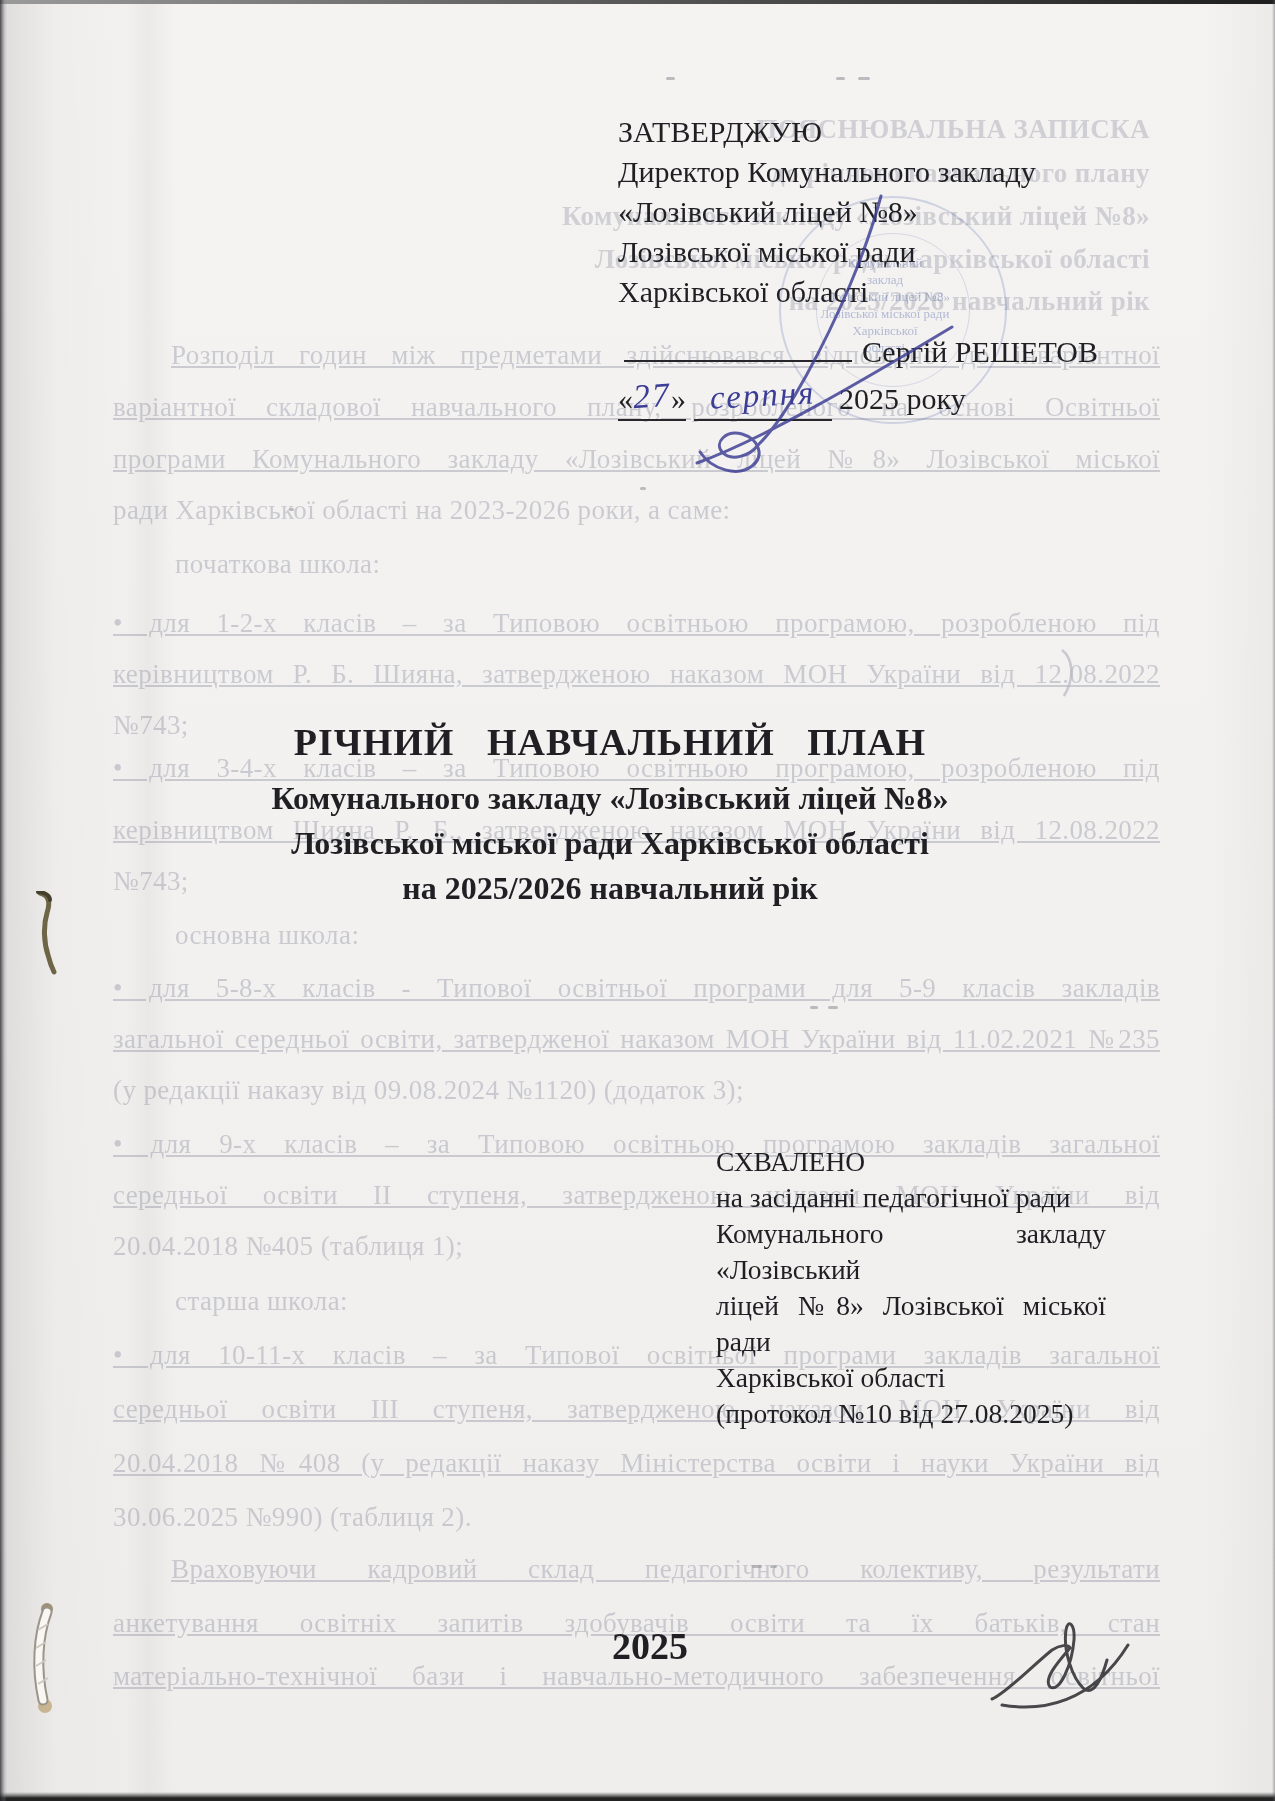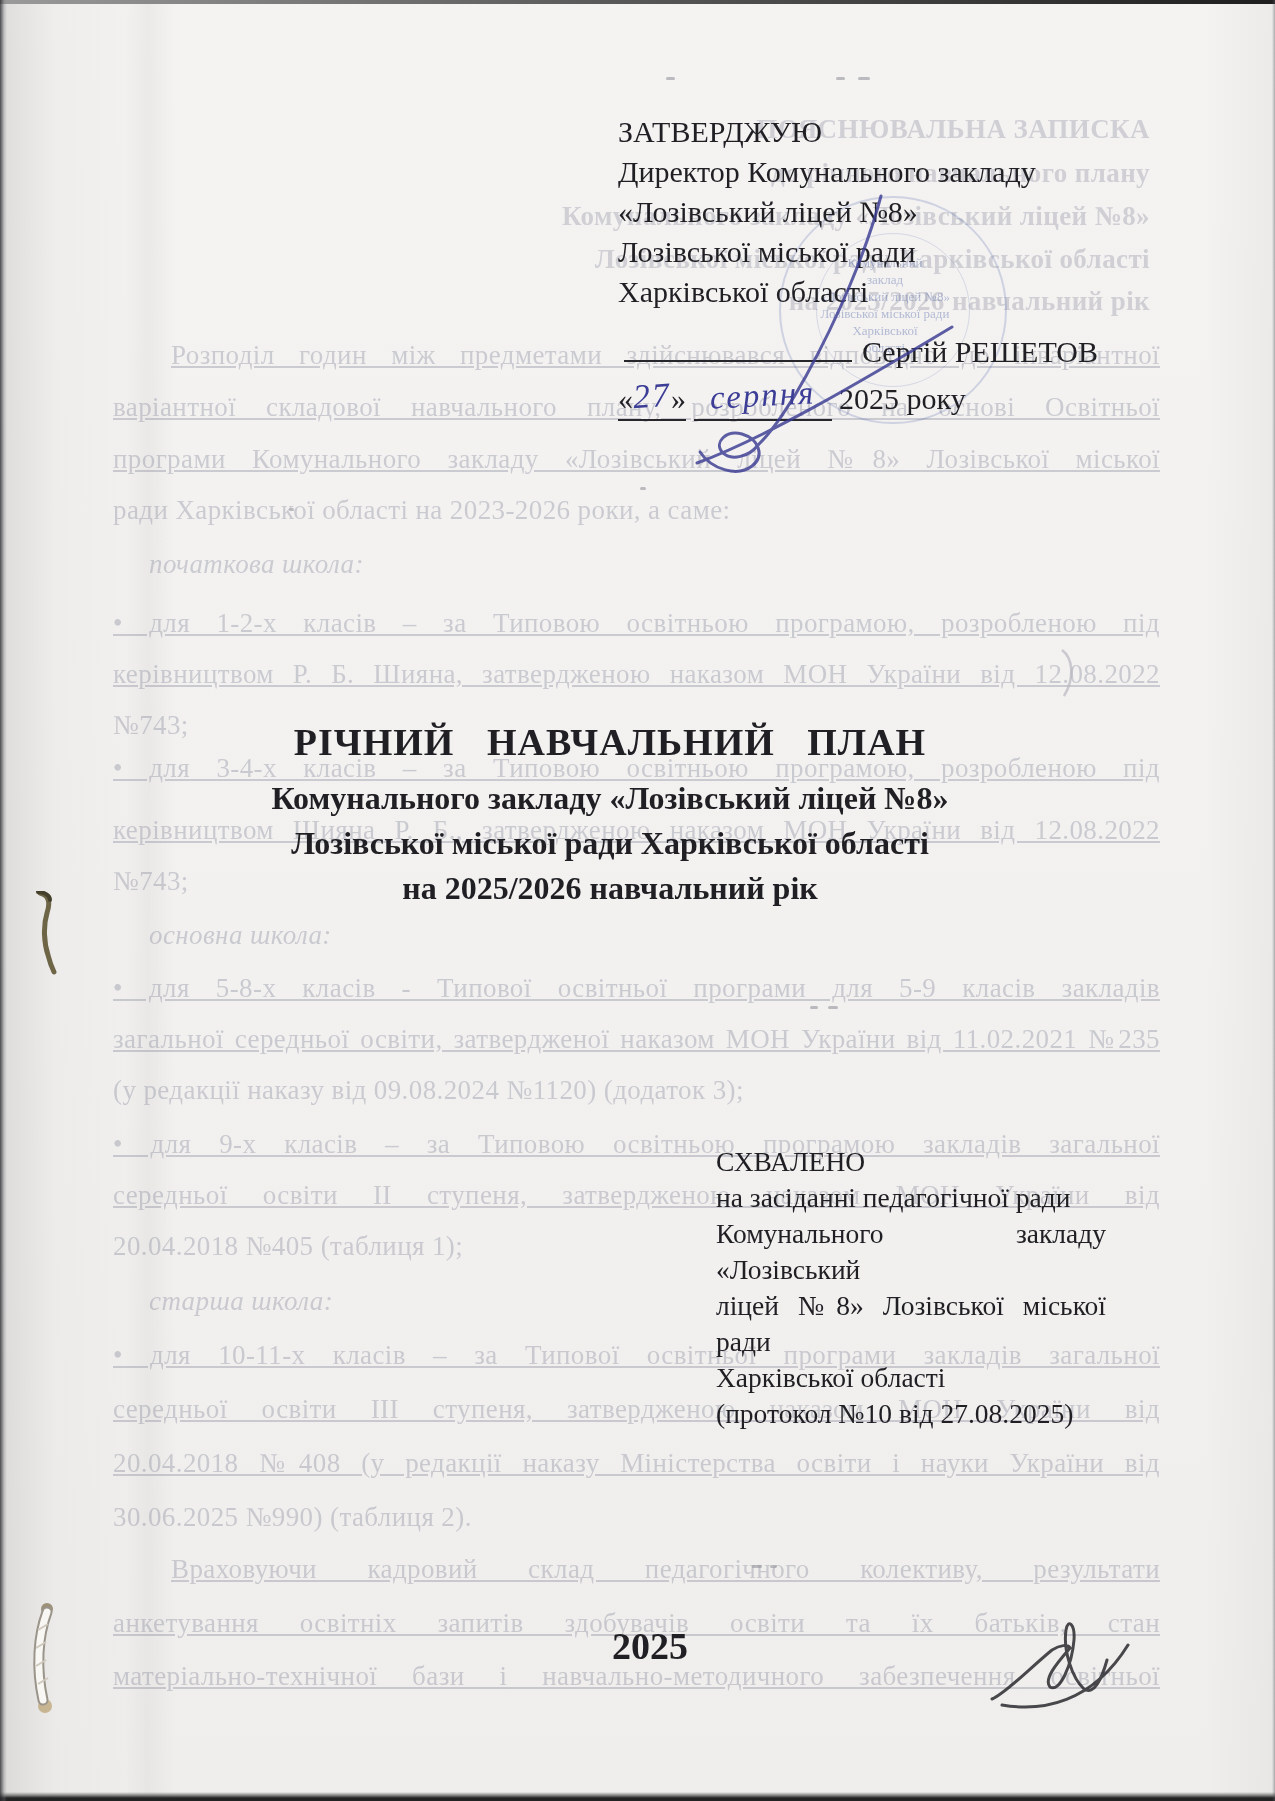--- a/index.html
+++ b/index.html
@@ -23,21 +23,21 @@
   .bleed{position:absolute;inset:0;pointer-events:none;}
   .bt{
     position:absolute;left:113px;width:1047px;
     font-size:27px;line-height:1;letter-spacing:.4px;
     color:#7d8094;opacity:.34;filter:blur(.7px);
     white-space:nowrap;
   }
   .bt.j{white-space:normal;text-align:justify;text-align-last:justify;text-decoration:underline;}
   .bt.c{left:90px;width:1060px;text-align:right;font-weight:bold;opacity:.30;}
   .bt.ind{text-indent:58px;}
-  .bt.it{font-style:italic;margin-left:36px;}
+  .bt.it{margin-left:62px;}
 
   
   .stamp{position:absolute;left:779px;top:196px;width:228px;height:228px;pointer-events:none;}
   .stamp .ring-outer{position:absolute;inset:0;border:2px solid rgba(88,105,170,.24);border-radius:50%;}
   .stamp .ring-inner{position:absolute;inset:37px;border:1.5px solid rgba(88,105,170,.20);border-radius:50%;}
   .stamp .stx{
     position:absolute;left:24px;right:40px;top:58px;text-align:center;
     font-size:13px;line-height:17px;color:rgba(80,100,165,.40);filter:blur(.5px);
   }
 

